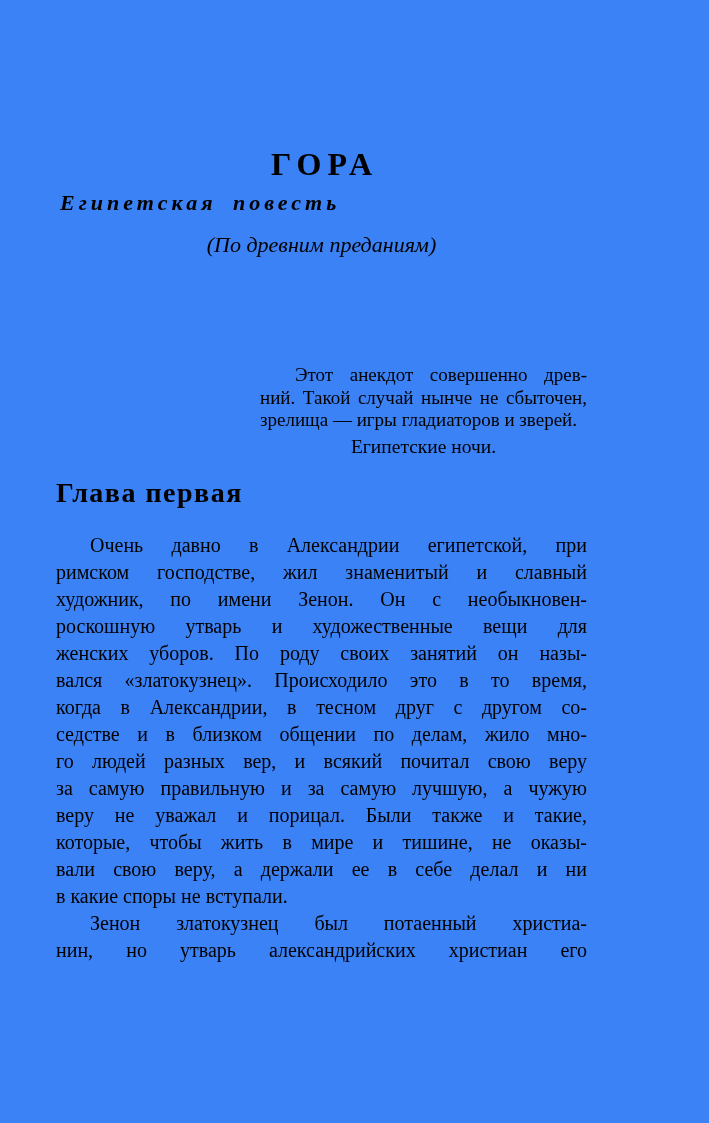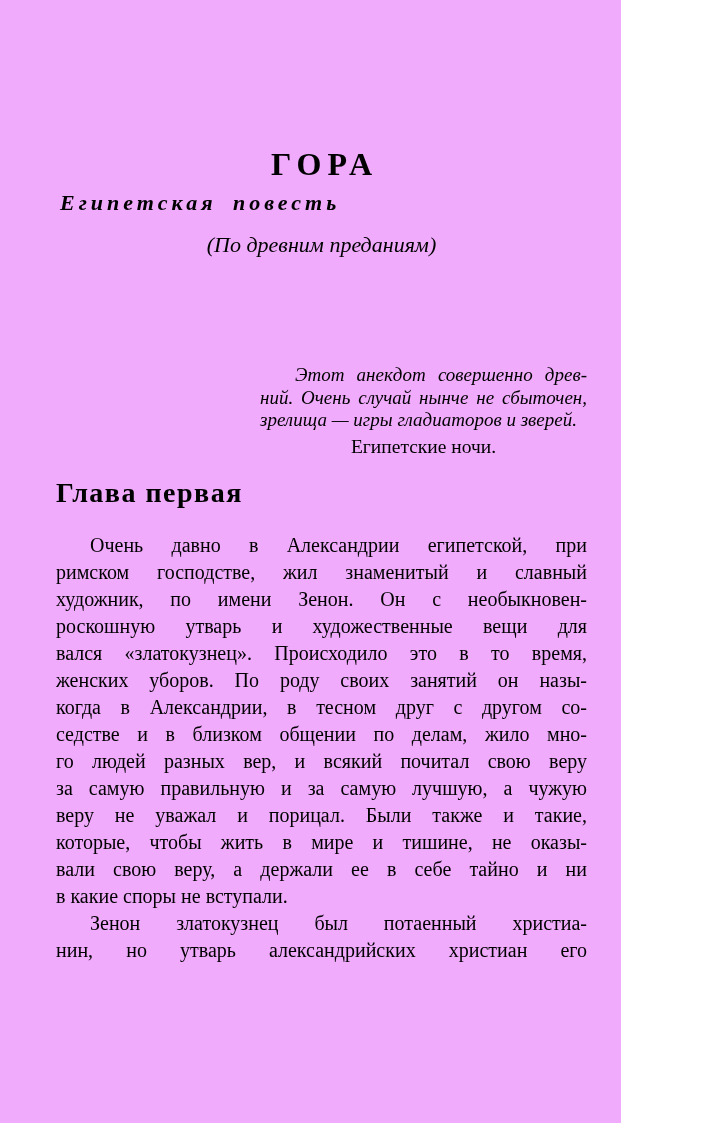--- a/index.html
+++ b/index.html
@@ -2,23 +2,23 @@
 <html><head>
 <meta charset="utf-8">
 <style>
   html, body {
     margin: 0;
     padding: 0;
     background: #ffffff;
   }
   .page {
     position: relative;
-    width: 621px;
+    width: 709px;
     height: 1123px;
-    background: #f0abfc;
+    background: #3b82f6;
     color: #000000;
     font-family: "Liberation Serif", "DejaVu Serif", serif;
     overflow: hidden;
   }
   .content {
     position: absolute;
     left: 56px;
     top: 0;
     width: 531px;
   }
@@ -46,21 +46,20 @@
     text-align: center;
     font-size: 22px;
     font-style: italic;
     line-height: 26px;
   }
   .epigraph {
     margin-top: 106px;
     margin-left: 204px;
     width: 327px;
     font-size: 19px;
-    font-style: italic;
     line-height: 22.5px;
   }
   .epigraph-attribution {
     margin-top: 4px;
     margin-left: 204px;
     width: 327px;
     font-size: 19.5px;
     font-style: normal;
     text-align: center;
     line-height: 22px;
@@ -97,42 +96,42 @@
 
 <div class="page">
   <div class="content">
 
     <h1 class="book-title">ГОРА</h1>
     <div class="book-subtitle">Египетская повесть</div>
     <div class="subtitle-note">(По древним преданиям)</div>
 
     <div class="epigraph">
       <div class="line indent">Этот анекдот совершенно древ-</div>
-      <div class="line">ний. Очень случай нынче не сбыточен,</div>
+      <div class="line">ний. Такой случай нынче не сбыточен,</div>
       <div class="line end">зрелища — игры гладиаторов и зверей.</div>
     </div>
     <div class="epigraph-attribution">Египетские ночи.</div>
 
     <h2 class="chapter-heading">Глава первая</h2>
 
     <div class="body-text">
       <div class="paragraph">
         <div class="line indent">Очень давно в Александрии египетской, при</div>
         <div class="line">римском господстве, жил знаменитый и славный</div>
         <div class="line">художник, по имени Зенон. Он с необыкновен-</div>
         <div class="line">роскошную утварь и художественные вещи для</div>
+        <div class="line">женских уборов. По роду своих занятий он назы-</div>
         <div class="line">вался «златокузнец». Происходило это в то время,</div>
-        <div class="line">женских уборов. По роду своих занятий он назы-</div>
         <div class="line">когда в Александрии, в тесном друг с другом со-</div>
         <div class="line">седстве и в близком общении по делам, жило мно-</div>
         <div class="line">го людей разных вер, и всякий почитал свою веру</div>
         <div class="line">за самую правильную и за самую лучшую, а чужую</div>
         <div class="line">веру не уважал и порицал. Были также и такие,</div>
         <div class="line">которые, чтобы жить в мире и тишине, не оказы-</div>
-        <div class="line">вали свою веру, а держали ее в себе тайно и ни</div>
+        <div class="line">вали свою веру, а держали ее в себе делал и ни</div>
         <div class="line end">в какие споры не вступали.</div>
       </div>
       <div class="paragraph">
         <div class="line indent">Зенон златокузнец был потаенный христиа-</div>
         <div class="line">нин, но утварь александрийских христиан его</div>
       </div>
     </div>
 
   </div>
 </div>

